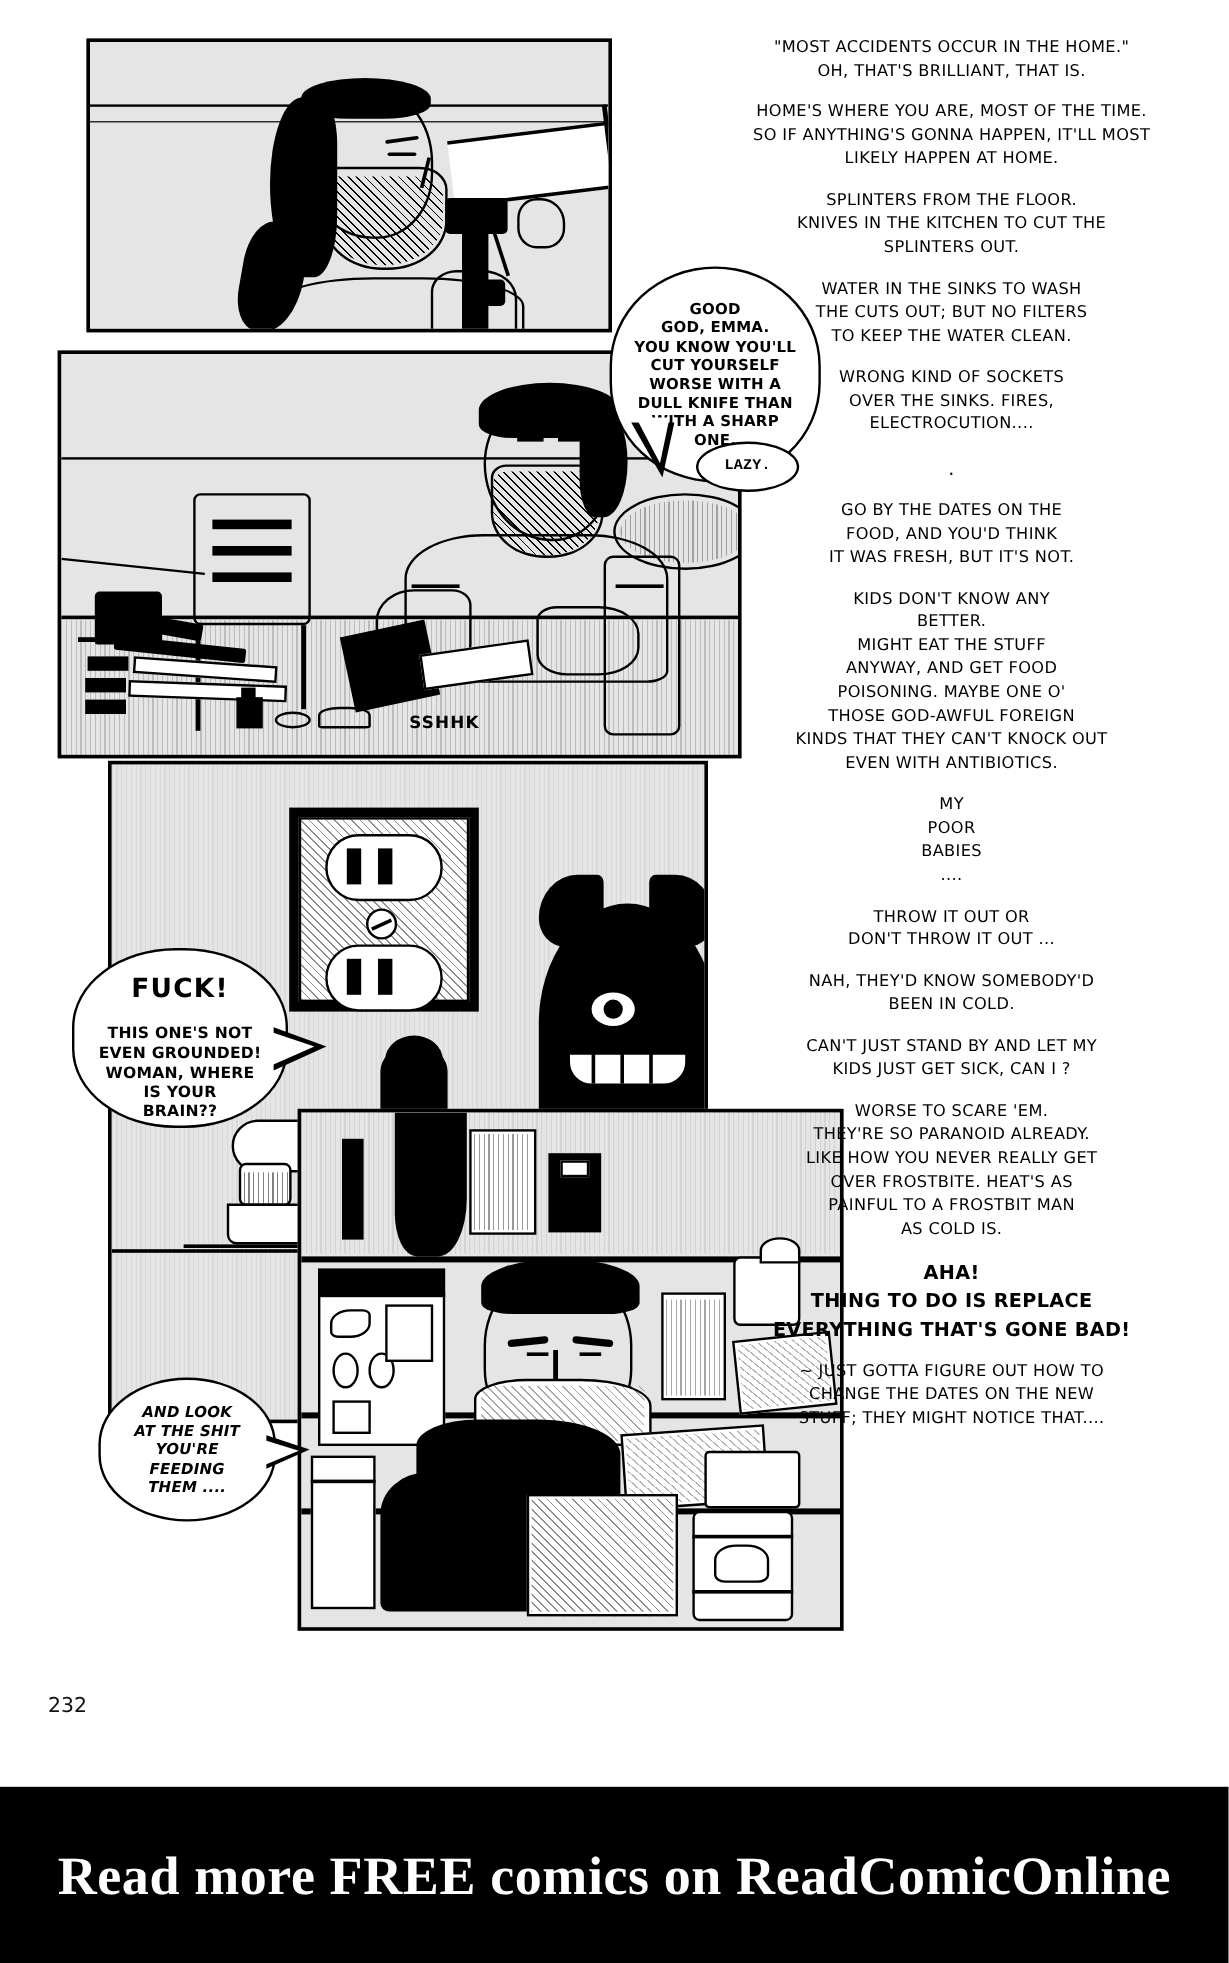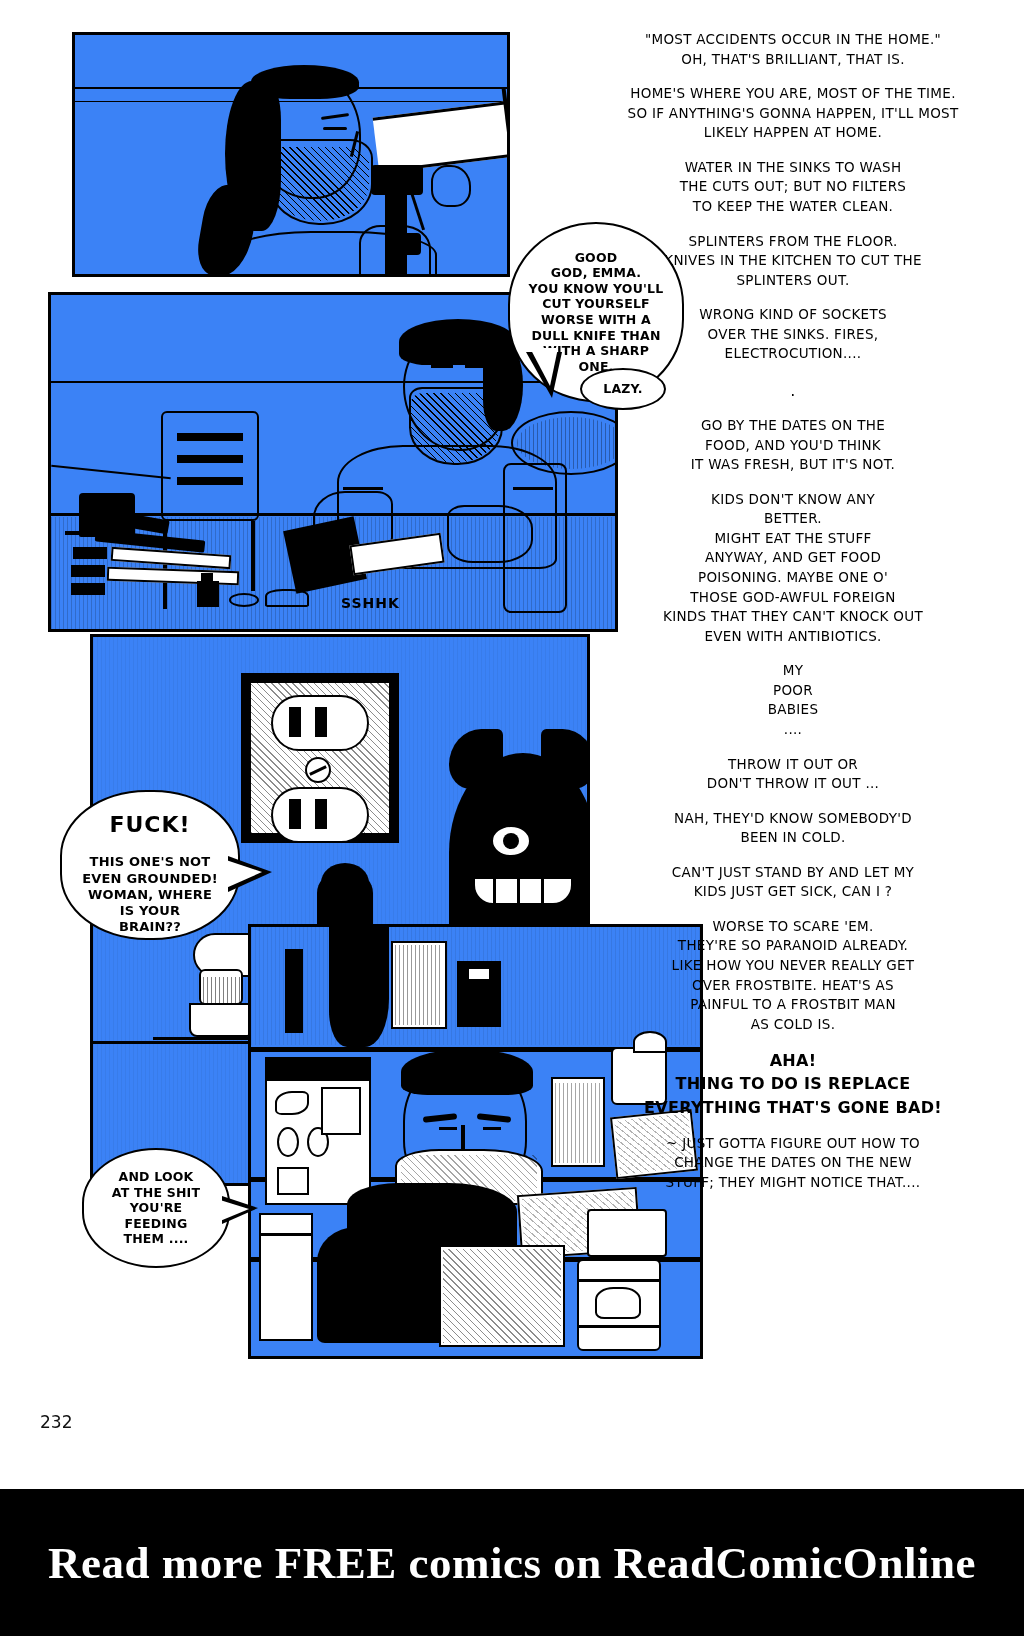--- a/index.html
+++ b/index.html
@@ -21,21 +21,21 @@
   
   .comic {
     position: absolute;
     left: 0; top: 0;
     width: 1024px;
     height: 1470px;
   }
 
   .panel {
     position: absolute;
-    background: #3b82f6;
+    background: #e5e5e5;
     border: 3px solid #000;
     box-sizing: border-box;
     overflow: hidden;
   }
 
   
   #panel1 { left: 72px; top: 32px; width: 438px; height: 245px; }
   
   #panel2 { left: 48px; top: 292px; width: 570px; height: 340px; }
   
@@ -82,25 +82,25 @@
   }
   .tail {
     position: absolute;
     width: 0; height: 0;
     z-index: 6;
   }
 
   #balloon-knife { left: 508px; top: 222px; width: 176px; height: 180px; border-radius: 50% / 46%; }
   #balloon-knife .btext { font-size: 12.5px; }
   #balloon-lazy { left: 580px; top: 368px; width: 86px; height: 42px; border-radius: 50%; }
-  #balloon-lazy .btext { font-size: 12.5px; }
+  #balloon-lazy .btext { font-size: 12.5px; font-family: Liberation Mono, monospace; }
   #balloon-fuck { left: 60px; top: 790px; width: 180px; height: 150px; border-radius: 48% / 44%; }
   #balloon-fuck .btext { font-size: 13px; }
   #balloon-fuck .big { font-size: 22px; font-weight: 700; letter-spacing: 1px; }
-  #balloon-look { left: 82px; top: 1148px; width: 148px; height: 120px; border-radius: 50% / 46%; }
+  #balloon-look { left: 82px; top: 1148px; width: 148px; height: 120px; border-radius: 50% / 46%; font-style: italic; }
   #balloon-look .btext { font-size: 12.5px; }
 
   
   .narration {
     position: absolute;
     left: 578px;
     top: 30px;
     width: 430px;
     font-family: "DejaVu Sans", sans-serif;
     font-size: 13.5px;
@@ -396,26 +396,26 @@
     </div>
     <div class="tail" style="left:222px; top:1196px; border-top:12px solid transparent; border-bottom:16px solid transparent; border-left:36px solid #000;"></div>
     <div class="tail" style="left:220px; top:1200px; border-top:9px solid transparent; border-bottom:12px solid transparent; border-left:29px solid #fff;"></div>
 
     <div class="narration">
       <div class="nblock c">"MOST ACCIDENTS OCCUR IN THE HOME."
 OH, THAT'S BRILLIANT, THAT IS.</div>
       <div class="nblock c">HOME'S WHERE YOU ARE, MOST OF THE TIME.
 SO IF ANYTHING'S GONNA HAPPEN, IT'LL MOST
 LIKELY HAPPEN AT HOME.</div>
+      <div class="nblock c">SPLINTERS FROM THE FLOOR.
+KNIVES IN THE KITCHEN TO CUT THE
+SPLINTERS OUT.</div>
       <div class="nblock c">WATER IN THE SINKS TO WASH
 THE CUTS OUT; BUT NO FILTERS
 TO KEEP THE WATER CLEAN.</div>
-      <div class="nblock c">SPLINTERS FROM THE FLOOR.
-KNIVES IN THE KITCHEN TO CUT THE
-SPLINTERS OUT.</div>
       <div class="nblock c">WRONG KIND OF SOCKETS
 OVER THE SINKS.  FIRES,
 ELECTROCUTION....</div>
       <div class="dot">.</div>
       <div class="nblock c">GO BY THE DATES ON THE
 FOOD, AND YOU'D THINK
 IT WAS FRESH, BUT IT'S NOT.</div>
       <div class="nblock c">KIDS DON'T KNOW ANY
 BETTER.
 MIGHT EAT THE STUFF

